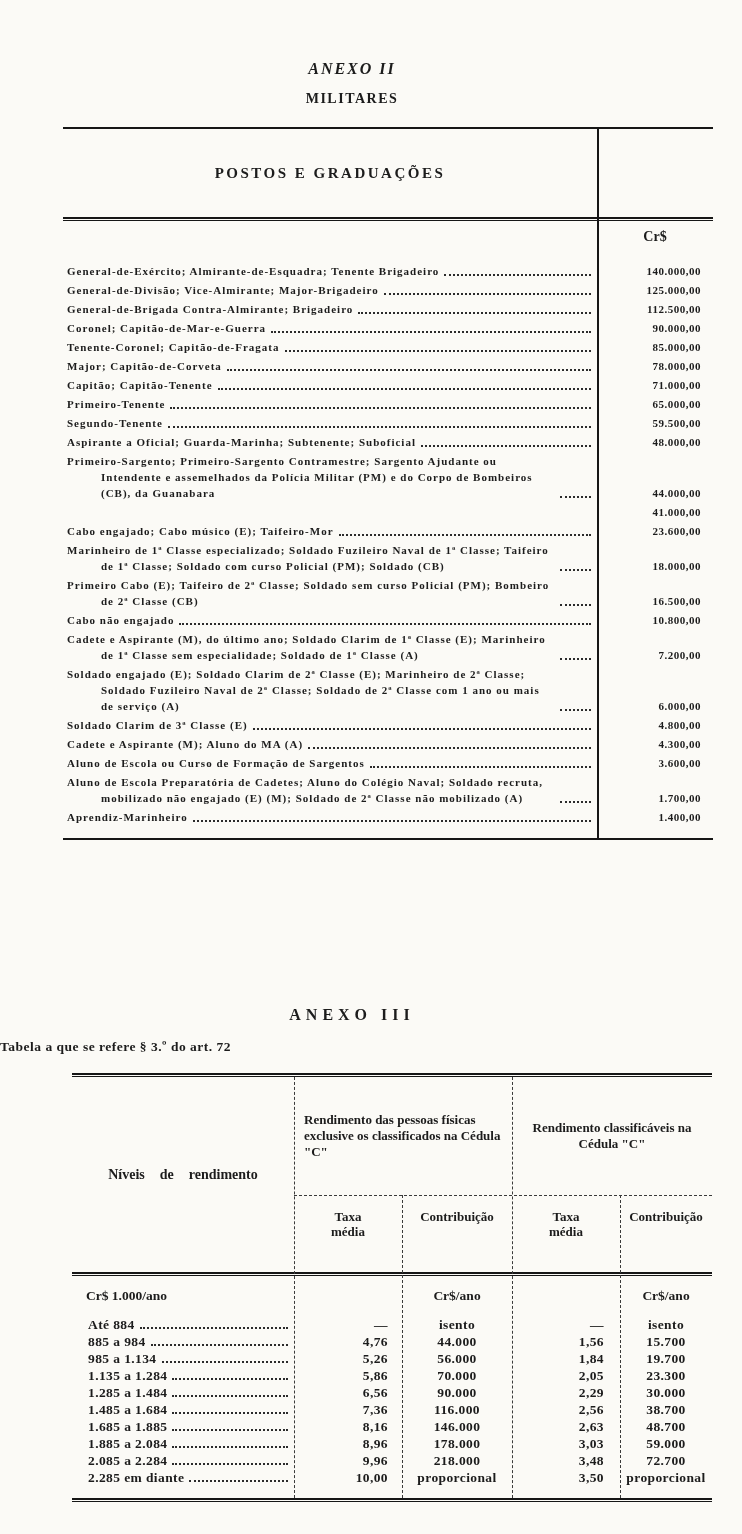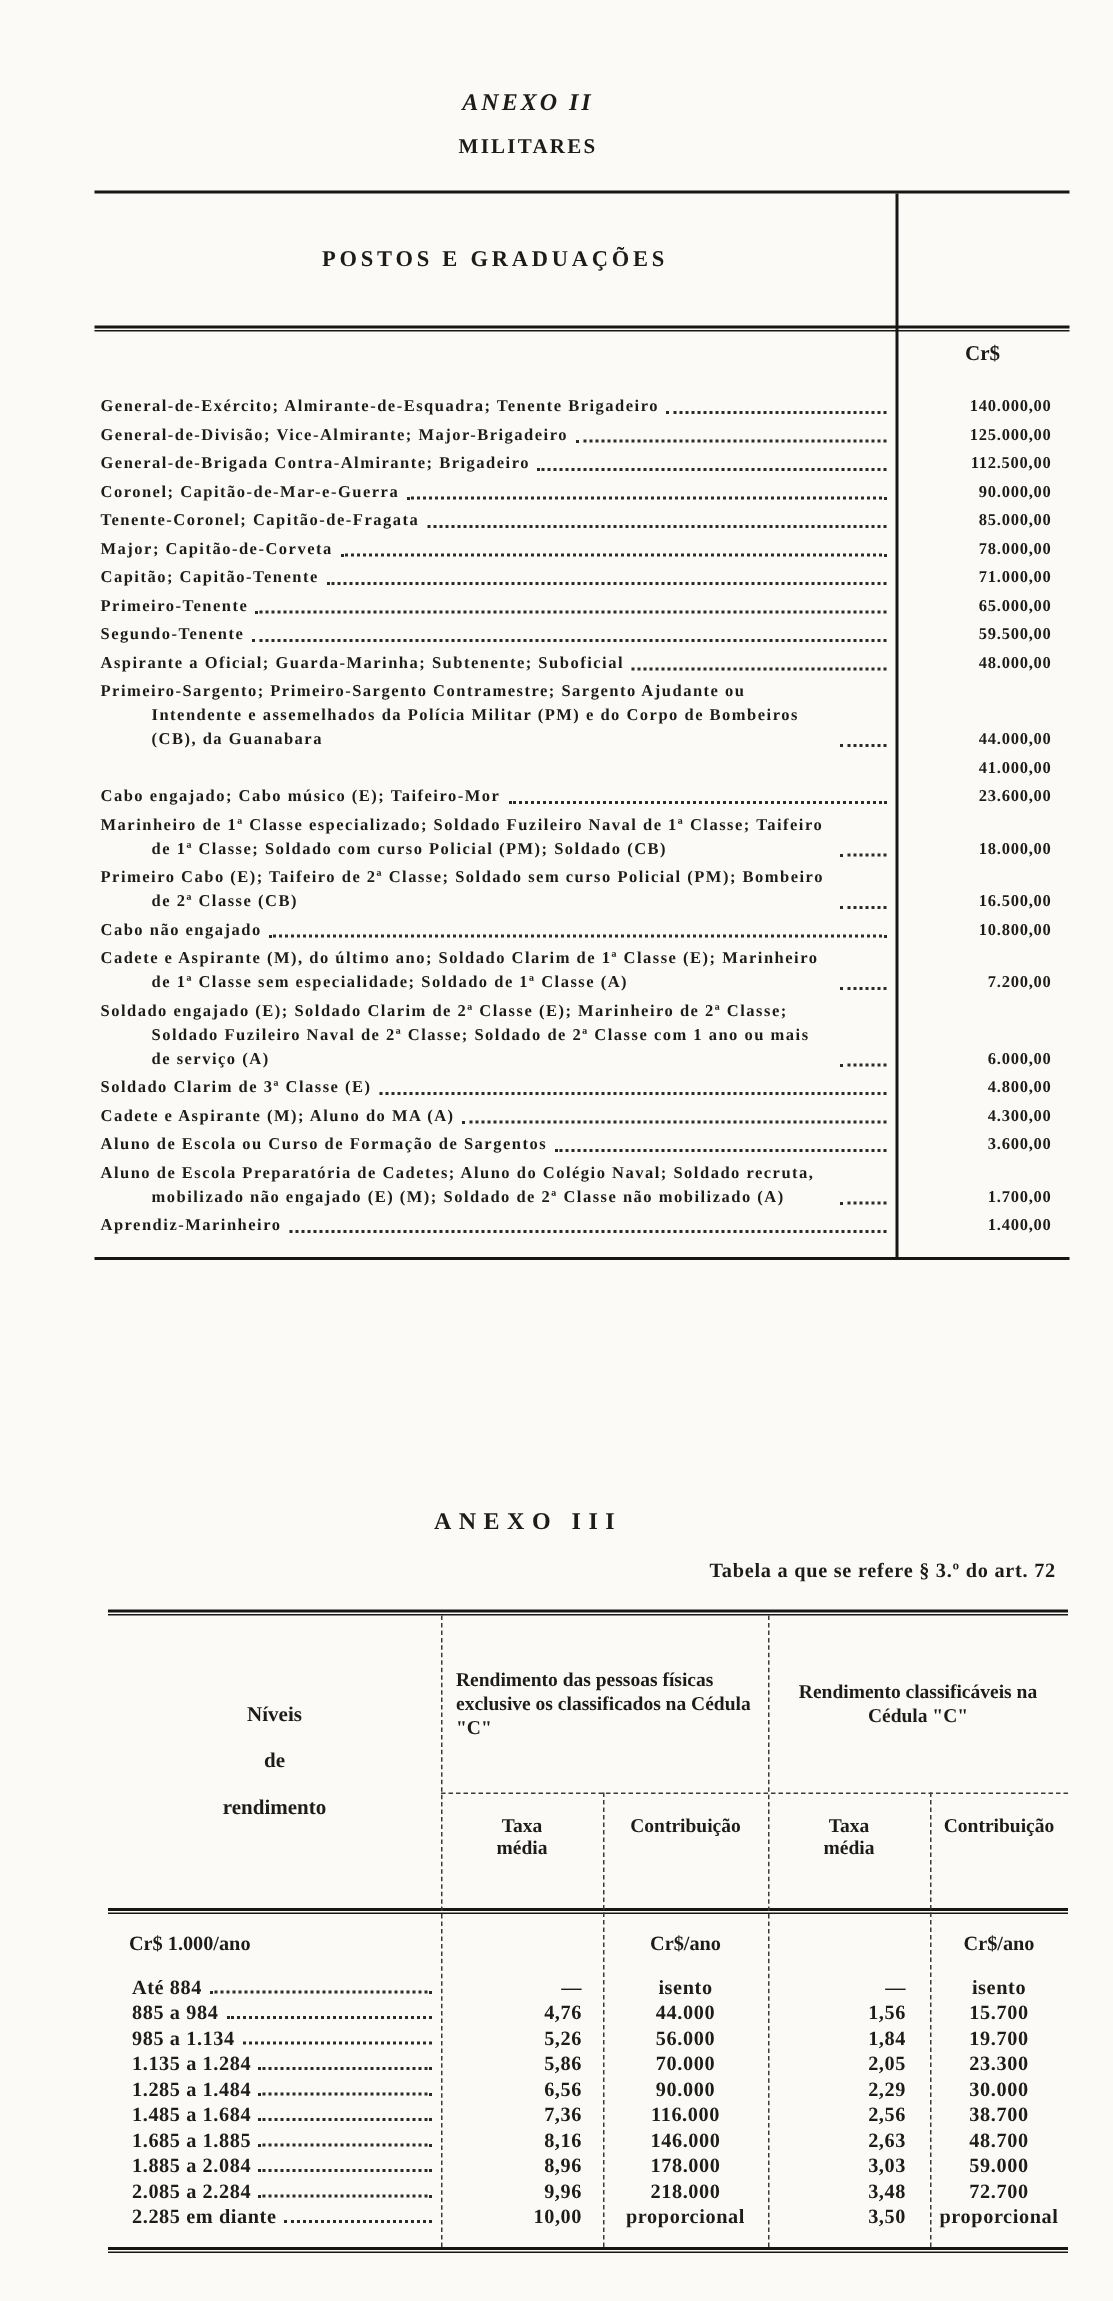--- a/index.html
+++ b/index.html
@@ -31,33 +31,33 @@
 
   .entry { display:flex; font-size:11px; line-height:16px; font-weight:bold; margin-bottom:3px; letter-spacing:1px; }
   .entry-left { width:534px; display:flex; align-items:flex-end; padding-left:4px; }
   .entry-label { padding-left:34px; text-indent:-34px; max-width:488px; }
   .leader { flex:1; min-width:14px; border-bottom:2px dotted #2b2b2b; margin:0 6px 3px 5px; }
   .entry-right { flex:1; display:flex; align-items:flex-end; justify-content:flex-end;
                  padding-right:12px; letter-spacing:0.5px; }
 
   
   .a3-title { text-align:center; font-weight:bold; font-size:16px; letter-spacing:5px; }
-  .a3-sub   { text-align:right; font-weight:bold; font-size:13.5px; margin-top:15px; letter-spacing:0.5px; }
+  .a3-sub   { text-align:left; font-weight:bold; font-size:13.5px; margin-top:15px; letter-spacing:0.5px; }
 
   .t2 { position:relative; margin:18px 30px 0 72px; width:640px; font-weight:bold; }
   .t2-grid { position:relative; }
   .t2-v { position:absolute; width:0; border-left:1.5px dashed #3a3a3a; }
   .t2-v1 { left:222px; top:0; bottom:0; }
   .t2-v2 { left:330px; top:118px; bottom:0; }
   .t2-v3 { left:440px; top:0; bottom:0; }
   .t2-v4 { left:548px; top:118px; bottom:0; }
   .t2-hdash { position:absolute; left:222px; right:0; top:118px; border-top:1.5px dashed #3a3a3a; }
 
   .t2-head { display:flex; height:195px; }
-  .t2-col-niveis { width:222px; display:flex; flex-direction:column; align-items:center;
+  .t2-col-niveis { width:222px; display:flex; flex-direction:row; align-items:center;
                    justify-content:center; gap:15px; font-size:14px; }
   .t2-group { display:flex; flex-direction:column; }
   .t2-g1 { width:218px; }
   .t2-g2 { width:200px; }
   .t2-group-label { height:118px; display:flex; align-items:center; font-size:13px; line-height:16px; padding:6px 10px; }
   .t2-g1 .t2-group-label { text-align:left; }
   .t2-g2 .t2-group-label { text-align:center; justify-content:center; }
   .t2-subheads { flex:1; display:flex;justify-content:flex-end; }
   .t2-subh { display:flex; justify-content:center; padding-top:14px; font-size:13px; line-height:15px; text-align:center; }
   .t2-subh.taxa span { width:3.2em; display:inline-block; }

